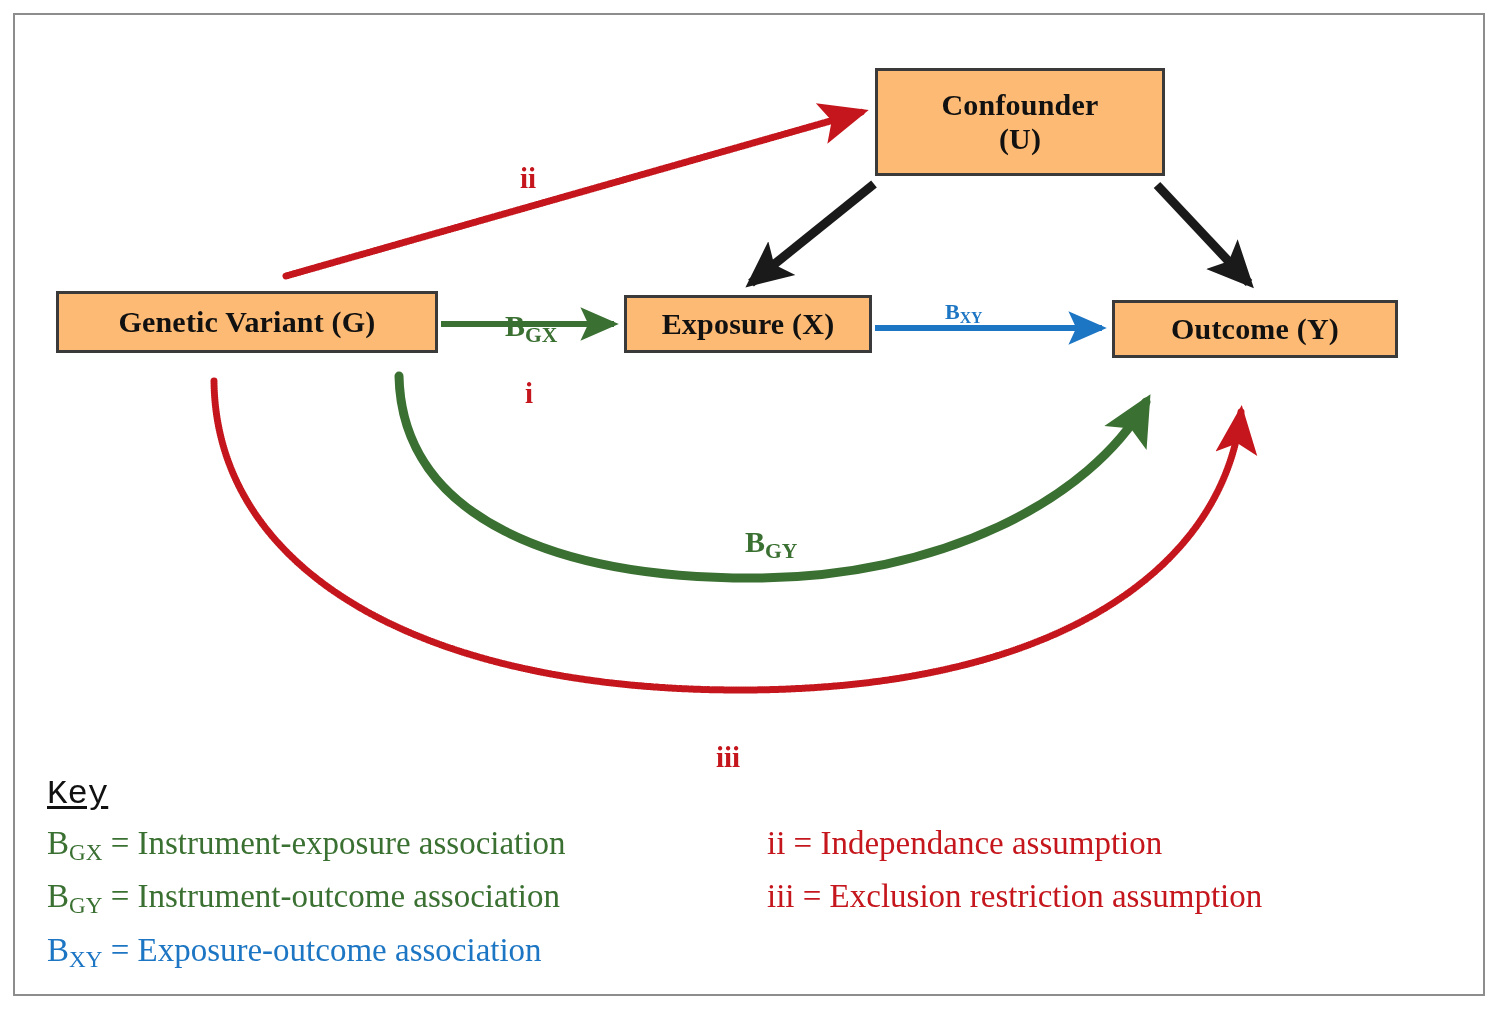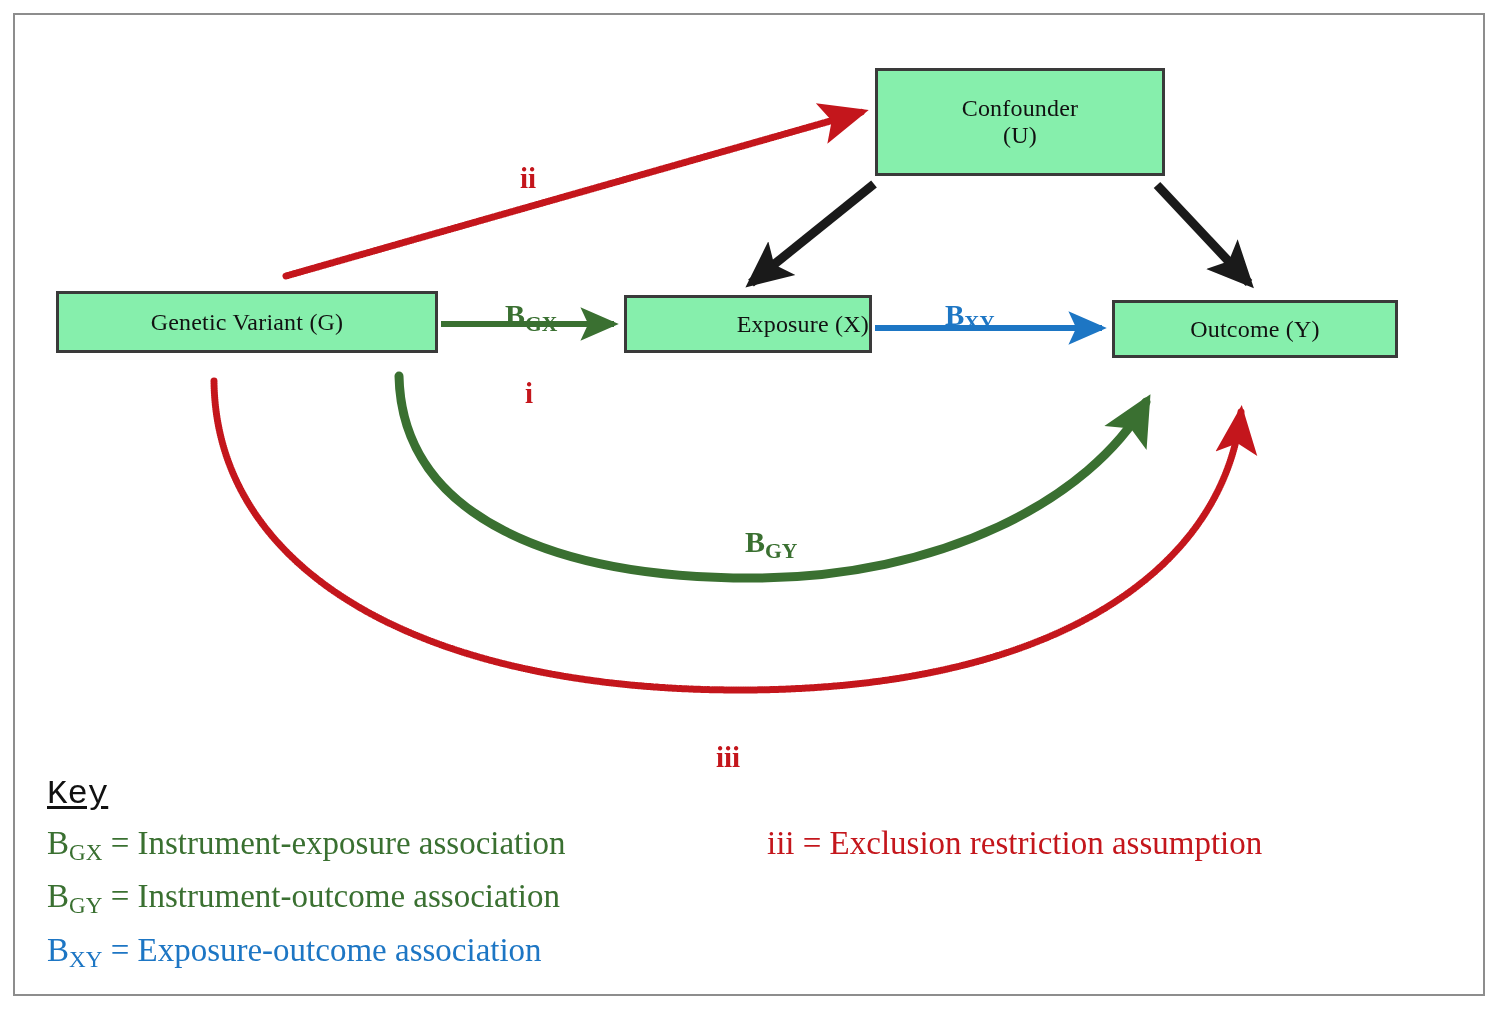--- a/index.html
+++ b/index.html
@@ -30,56 +30,56 @@
   svg.layer {
     position: absolute;
     left: 0;
     top: 0;
     width: 1500px;
     height: 1020px;
     pointer-events: none;
   }
   .node-box {
     position: absolute;
-    background: #86efac;
+    background: #fdba74;
     border: 3px solid #3a3a3a;
     box-sizing: border-box;
     display: flex;
     align-items: center;
     justify-content: center;
     text-align: center;
     color: #111111;
     font-family: "Liberation Serif", "DejaVu Serif", serif;
-    font-weight: 400;
-    font-size: 24px;
+    font-weight: 700;
+    font-size: 30px;
     line-height: 1.12;
     letter-spacing: 0.2px;
   }
   #node-confounder { left: 875px; top: 68px;  width: 290px; height: 108px; }
   #node-genetic    { left: 56px;  top: 291px; width: 382px; height: 62px; }
-  #node-exposure   { left: 624px; top: 295px; width: 248px; height: 58px; justify-content: flex-end; }
+  #node-exposure   { left: 624px; top: 295px; width: 248px; height: 58px; }
   #node-outcome    { left: 1112px; top: 300px; width: 286px; height: 58px; text-align: right; }
 
   .edge-label {
     position: absolute;
     font-family: "Liberation Serif", "DejaVu Serif", serif;
     font-weight: 700;
     white-space: nowrap;
     line-height: 1;
     margin-top: 24px;
   }
   .edge-label sub {
     font-size: 0.72em;
     font-weight: 700;
     vertical-align: baseline;
     position: relative;
     top: 0.26em;
   }
-  #label-bgx { left: 505px; top: 276px; font-size: 30px; color: #3a7031; }
-  #label-bxy { left: 945px; top: 277px; font-size: 29px; color: #1d76c4; }
+  #label-bgx { left: 505px; top: 287px; font-size: 30px; color: #3a7031; }
+  #label-bxy { left: 945px; top: 277px; font-size: 22px; color: #1d76c4; }
   #label-bgy { left: 745px; top: 503px; font-size: 30px; color: #3a7031; }
   #label-ii  { left: 520px; top: 140px; font-size: 29px; color: #c4161c; }
   #label-i   { left: 525px; top: 355px; font-size: 29px; color: #c4161c; }
   #label-iii { left: 716px; top: 719px; font-size: 29px; color: #c4161c; }
 
   
   #key {
     position: absolute;
     left: 47px;
     top: 775px;
@@ -203,19 +203,20 @@
         </div>
         <div class="key-row k-green">
           <span>B</span><sub>GY</sub><span> = Instrument-outcome association</span>
         </div>
         <div class="key-row k-blue">
           <span>B</span><sub>XY</sub><span> = Exposure-outcome association</span>
         </div>
       </div>
 
       <div id="key-col-right">
+        <div class="key-row k-red">ii = Independance assumption</div>
         <div class="key-row k-red">iii = Exclusion restriction assumption</div>
       </div>
 
     </div>
   </div>
 
 </div>
 
 </body></html>

